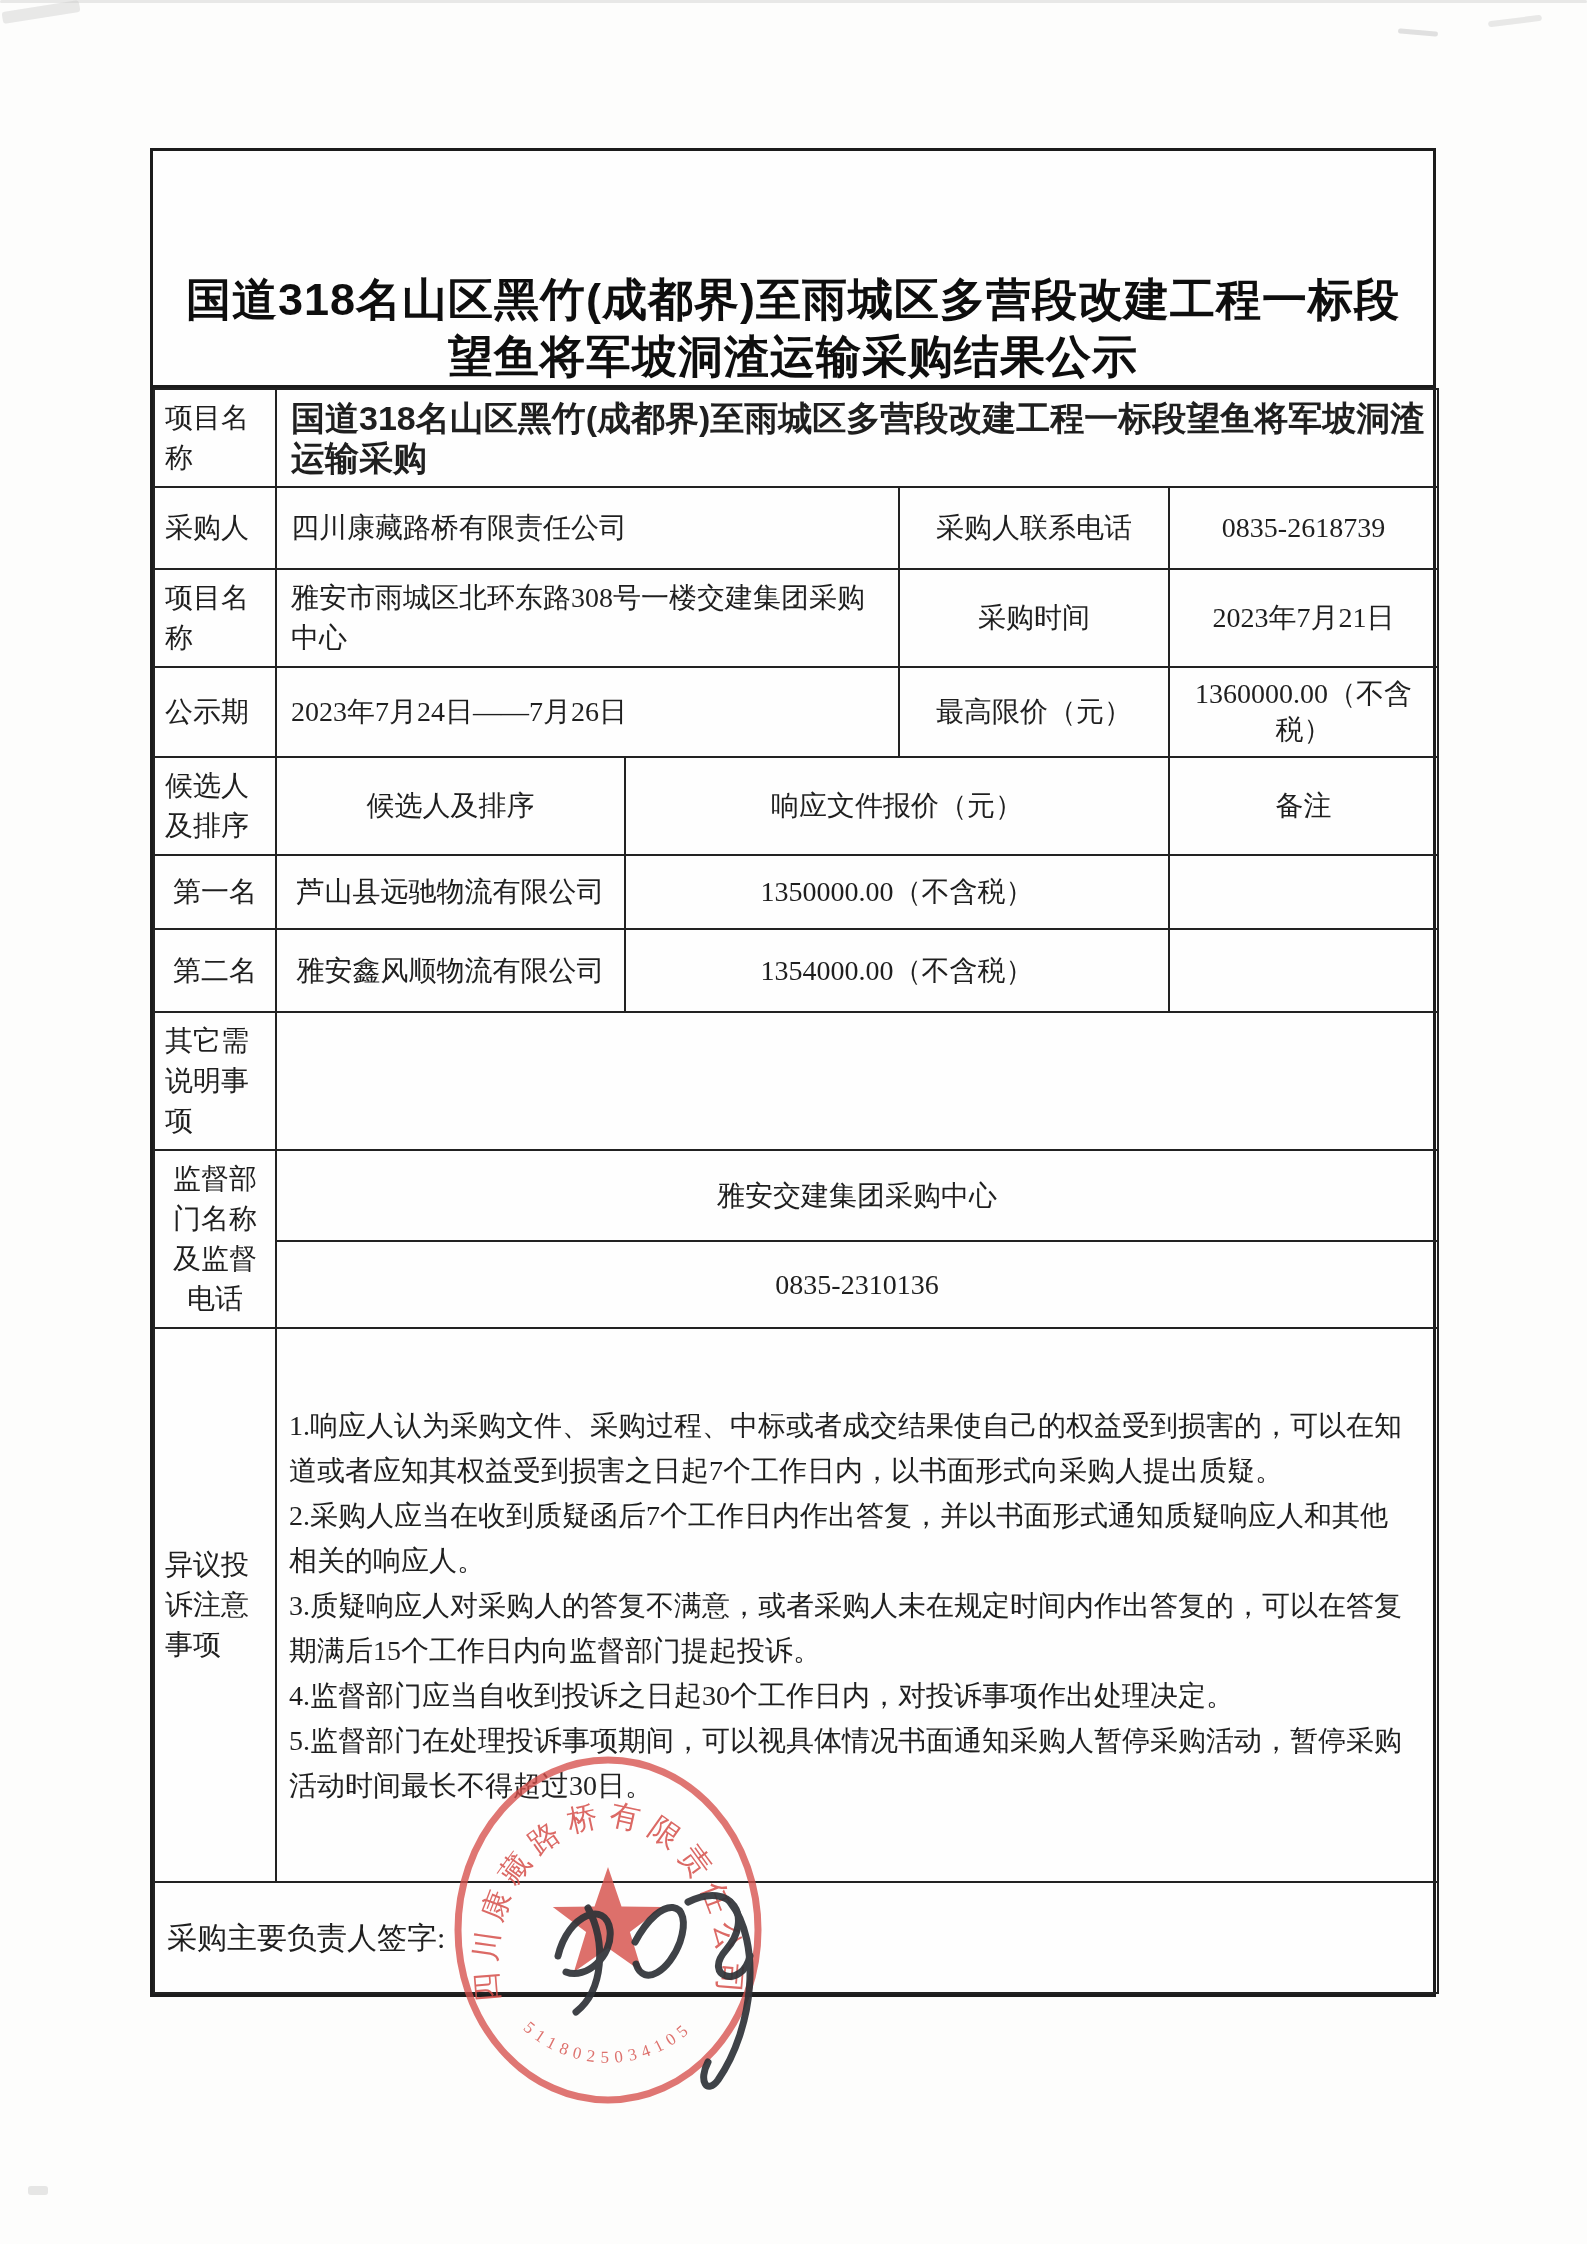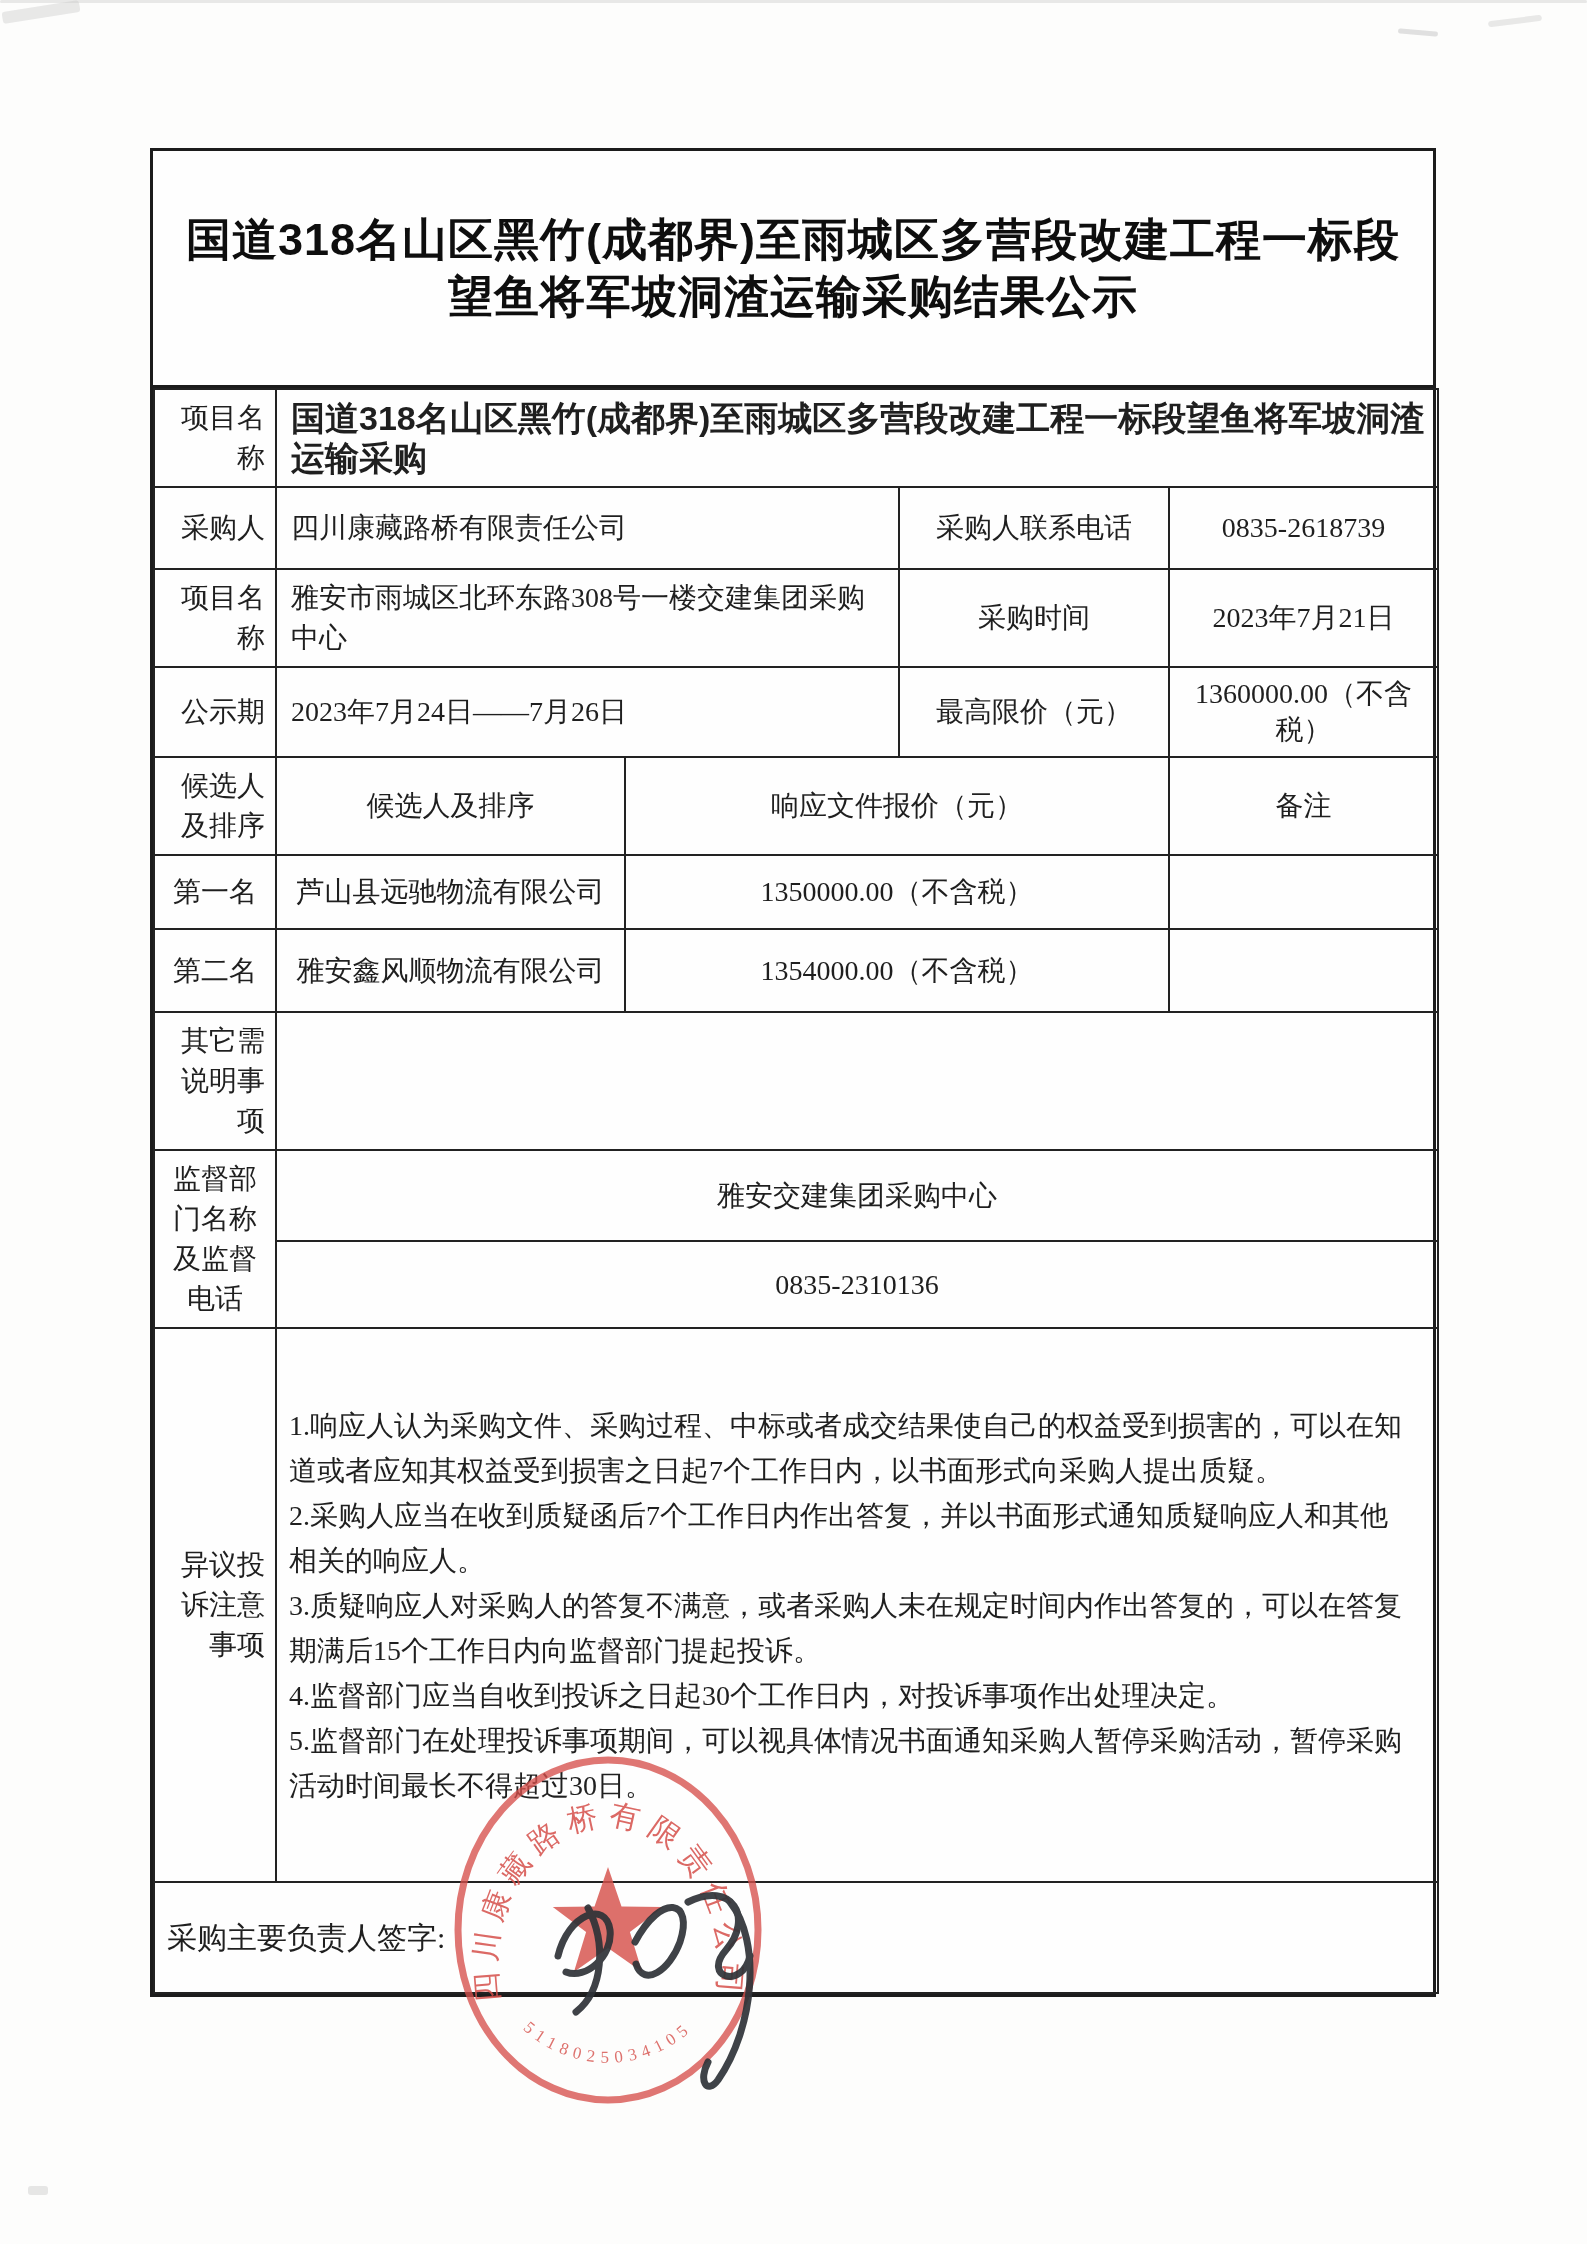--- a/index.html
+++ b/index.html
@@ -19,35 +19,35 @@
   .a-tr1{left:1398px;top:30px;width:40px;height:5px;transform:rotate(5deg);}
   .a-tr2{left:1488px;top:18px;width:54px;height:6px;transform:rotate(-7deg);opacity:.4;}
   .a-crease{left:952px;top:150px;width:2px;height:118px;background:#e2e2e0;opacity:.9;}
   .a-bl{left:28px;top:2186px;width:20px;height:9px;opacity:.45;}
 
   .doc{
     position:absolute;left:150px;top:148px;width:1286px;
     border:3px solid #1c1c1c;background:#fefefe;box-sizing:border-box;
   }
   .title-block{
-    height:234px;display:flex;flex-direction:column;justify-content:center;align-items:center;
+    height:234px;display:flex;flex-direction:column;justify-content:flex-end;align-items:center;
     border-bottom:3px solid #1c1c1c;
   }
   .title-line{
     font-family:"Liberation Sans", sans-serif;font-weight:bold;
     font-size:45px;line-height:57px;color:#0e0e0e;letter-spacing:1px;white-space:nowrap;
   }
 
   table.grid{width:100%;border-collapse:collapse;table-layout:fixed;}
   td{
     border:2px solid #222;box-sizing:border-box;
     font-size:28px;line-height:40px;vertical-align:middle;
     padding:8px 10px;overflow:hidden;
   }
-  td.lbl{padding:8px 10px;text-align:right;}
+  td.lbl{padding:8px 10px;}
   td.lbl-c{text-align:center;}
   td.val{padding-left:14px;}
   td.bold-val{font-family:"Liberation Sans", sans-serif;font-weight:bold;font-size:34px;}
   td.ctr{text-align:center;padding-left:6px;padding-right:6px;margin-top:20px;}
   td.notes{
     padding:10px 26px 10px 12px;font-size:28px;line-height:45px;
   }
   .para{margin:0;}
   td.sig-row{font-size:30px;padding-left:12px;}
 

